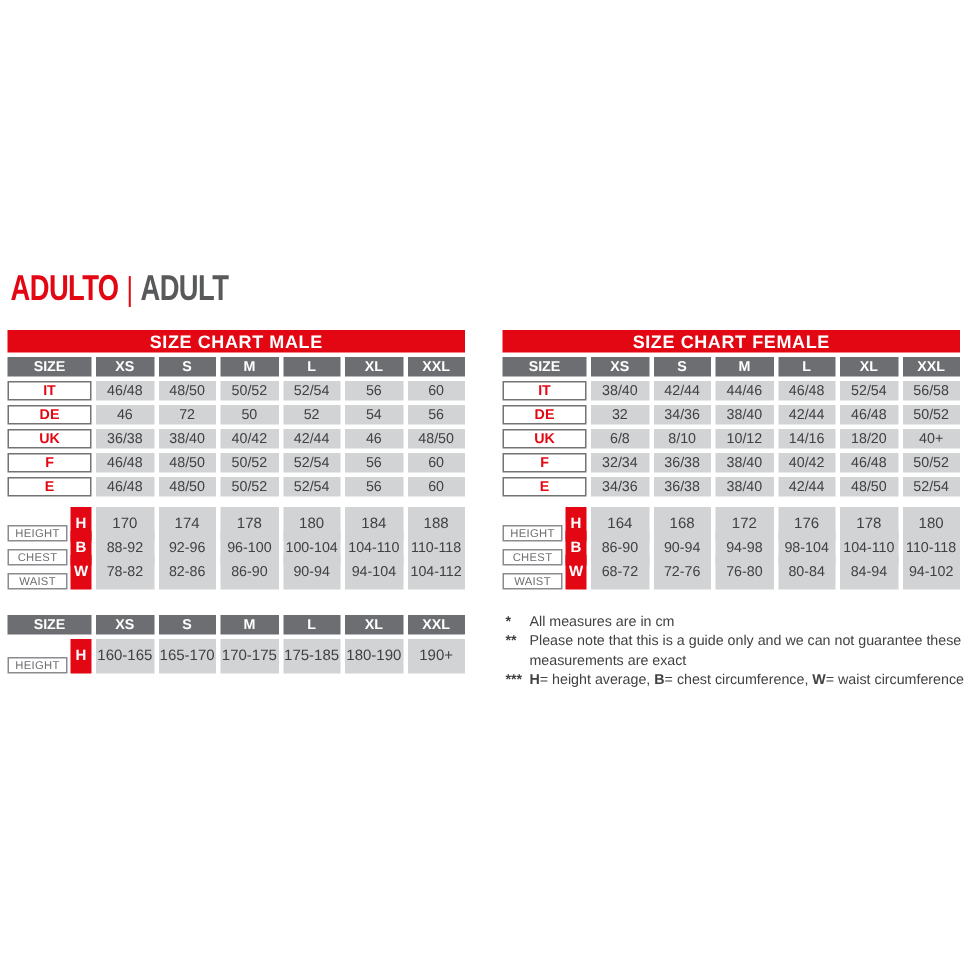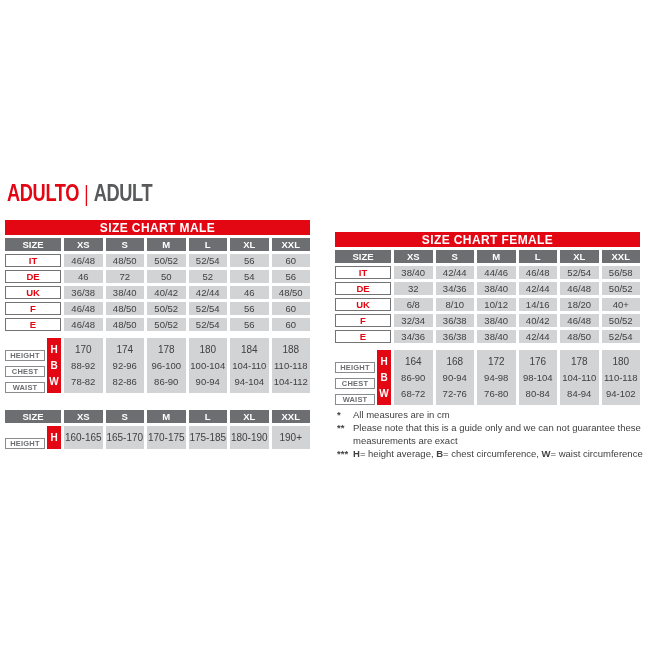--- a/index.html
+++ b/index.html
@@ -31,21 +31,21 @@
   .cell{display:flex;align-items:center;justify-content:center;font-size:9.5px;line-height:1;}
   .head-cell{background:#6d6e71;color:#ffffff;font-weight:bold;}
   .val-cell{background:#d1d3d4;color:#414042;}
   .row.bold .val-cell{font-weight:normal;font-size:10px;}
   .label-box{
     background:#ffffff;border:1px solid #737373;color:#e30613;font-weight:bold;
     box-sizing:border-box;
   }
   .measure-label{display:grid;grid-template-columns:1fr 14px;column-gap:2px;}
   .m-name{
-    background:#ffffff;border:1px solid #898b8e;color:#6d6e71;font-size:7.5px;font-weight:bold;
+    background:#ffffff;border:1px solid #898b8e;color:#6d6e71;font-size:7.5px;font-weight:normal;
     display:flex;align-items:center;justify-content:center;letter-spacing:.2px;box-sizing:border-box;margin-top:12px;
   }
   .m-letter{
     background:#e30613;color:#ffffff;font-weight:bold;font-size:10px;
     display:flex;align-items:center;justify-content:center;
   }
 
   
   .footnotes{
     position:absolute;left:337px;top:408px;width:306px;
@@ -150,21 +150,21 @@
         <div class="m-letter">W</div>
       </div>
       <div class="cell val-cell">78-82</div>
       <div class="cell val-cell">82-86</div>
       <div class="cell val-cell">86-90</div>
       <div class="cell val-cell">90-94</div>
       <div class="cell val-cell">94-104</div>
       <div class="cell val-cell">104-112</div>
     </div>
   </div>
-<div class="chart" style="left:335px;top:232px;">
+<div class="chart" style="left:335px;top:220px;">
     <div class="chart-bar">SIZE CHART FEMALE</div>
     <div class="row">
       <div class="cell head-cell">SIZE</div>
       <div class="cell head-cell">XS</div>
       <div class="cell head-cell">S</div>
       <div class="cell head-cell">M</div>
       <div class="cell head-cell">L</div>
       <div class="cell head-cell">XL</div>
       <div class="cell head-cell">XXL</div>
     </div>

